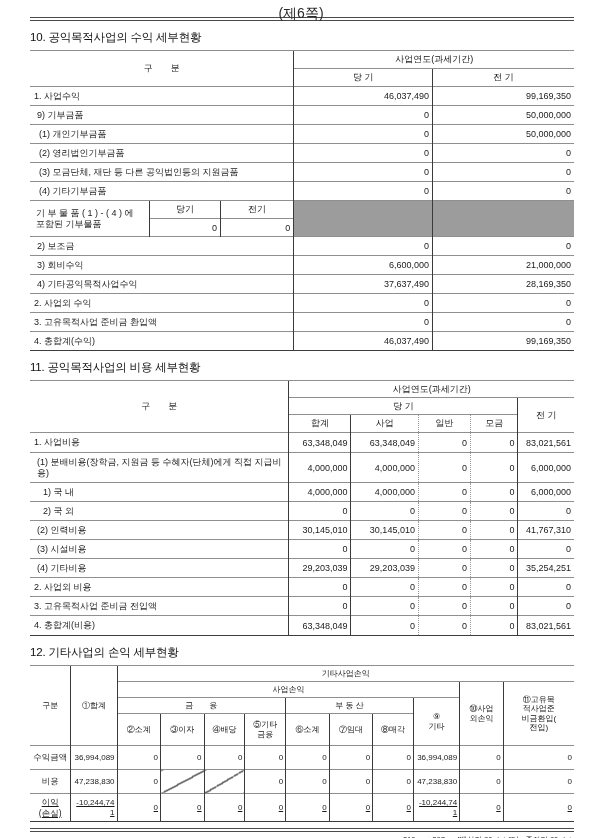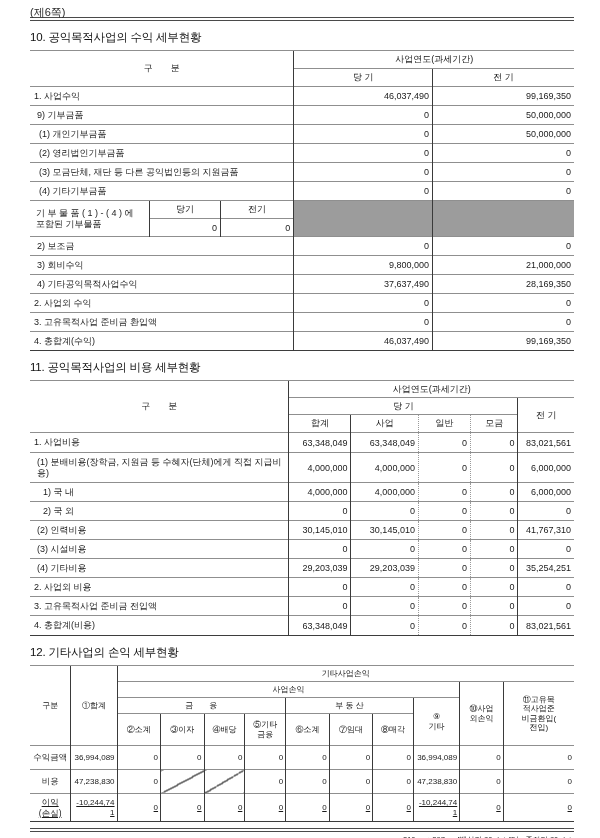--- a/index.html
+++ b/index.html
@@ -1,19 +1,19 @@
 <!DOCTYPE html>
 <html><head>
 <meta charset="utf-8">
 <style>
   * { box-sizing: border-box; margin: 0; padding: 0; }
   html, body { width: 600px; height: 838px; background: #ffffff; }
   body { font-family: "Liberation Sans", sans-serif; color: #1a1a1a; }
   .sheet { padding: 5px 26px 0 30px; }
-  .page-no { text-align: left; font-size: 11px; color: #2b2b2b; padding-right: 2px; height: 12px; }
+  .page-no { text-align: center; font-size: 14px; color: #2b2b2b; padding-right: 2px; height: 12px; }
   .dbl { height: 4px; border-top: 1.5px solid #4a4a4a; border-bottom: 1.5px solid #4a4a4a; }
   .sec-title { font-size: 11.5px; font-weight: 400; color: #101010; margin: 9px 0 5px 0; letter-spacing: -0.2px; }
   table { width: 100%; border-collapse: collapse; table-layout: fixed;
           border-top: 1.6px solid #3d3d3d; border-bottom: 1.6px solid #3d3d3d; }
   th, td { border-top: 1px solid #8f8f8f; padding: 0 2px; font-weight: 400; overflow: hidden; vertical-align: middle; }
   th { text-align: center; font-size: 9px; color: #161616; }
   td.lab { font-size: 9px; text-align: left; line-height: 1.15; }
   td.num { font-size: 9px; text-align: right; padding-right: 3px; font-family: "Liberation Sans", sans-serif; }
   .vl { border-left: 1px solid #3a3a3a; }
   .vd { border-left: 1px dotted #9a9a9a; }
@@ -99,21 +99,21 @@
       <td class="num vl">0</td>
       <td class="num vl">0</td>
     </tr>
     <tr class="h19">
       <td colspan="3" class="lab i1">2) 보조금</td>
       <td class="num vl">0</td>
       <td class="num vl">0</td>
     </tr>
     <tr class="h19">
       <td colspan="3" class="lab i1">3) 회비수익</td>
-      <td class="num vl">9,800,000</td>
+      <td class="num vl">6,600,000</td>
       <td class="num vl">21,000,000</td>
     </tr>
     <tr class="h19">
       <td colspan="3" class="lab i1">4) 기타공익목적사업수익</td>
       <td class="num vl">37,637,490</td>
       <td class="num vl">28,169,350</td>
     </tr>
     <tr class="h19">
       <td colspan="3" class="lab i0">2. 사업외 수익</td>
       <td class="num vl">0</td>

